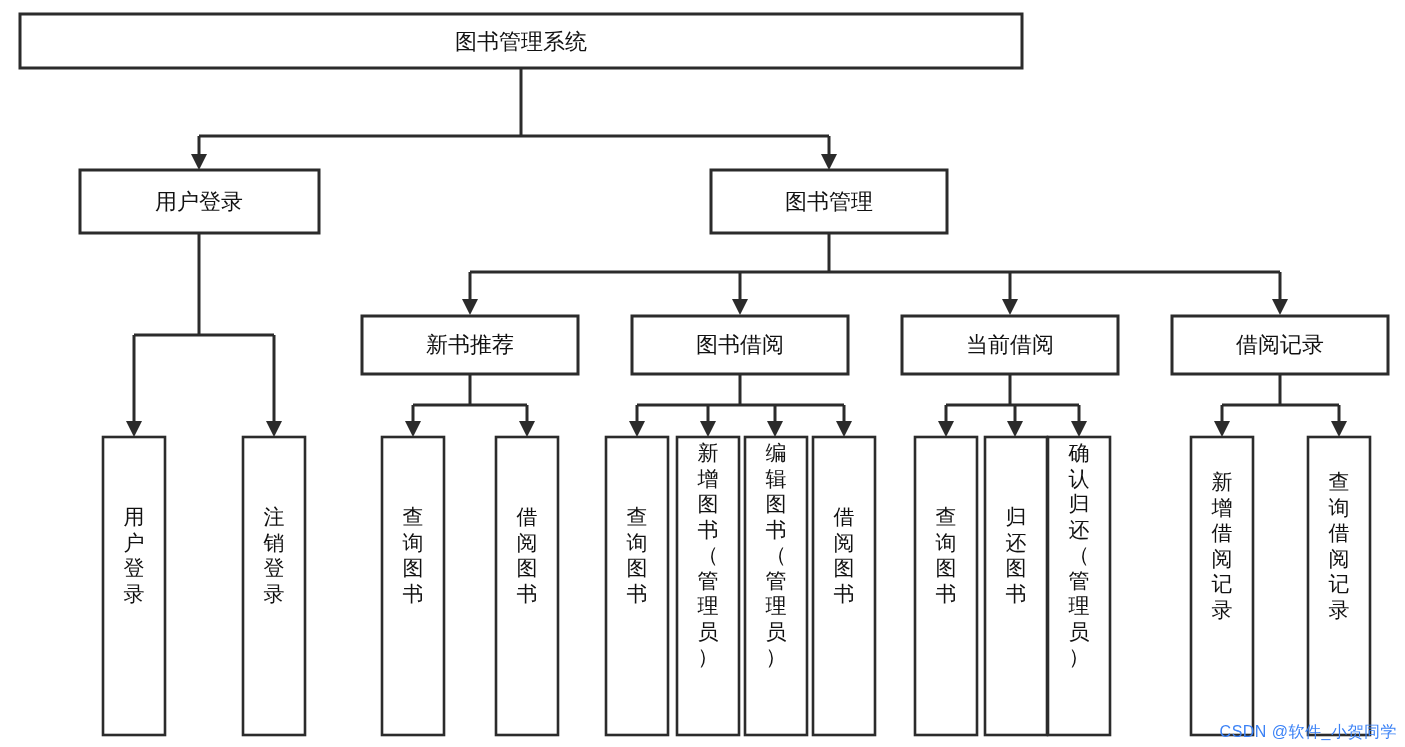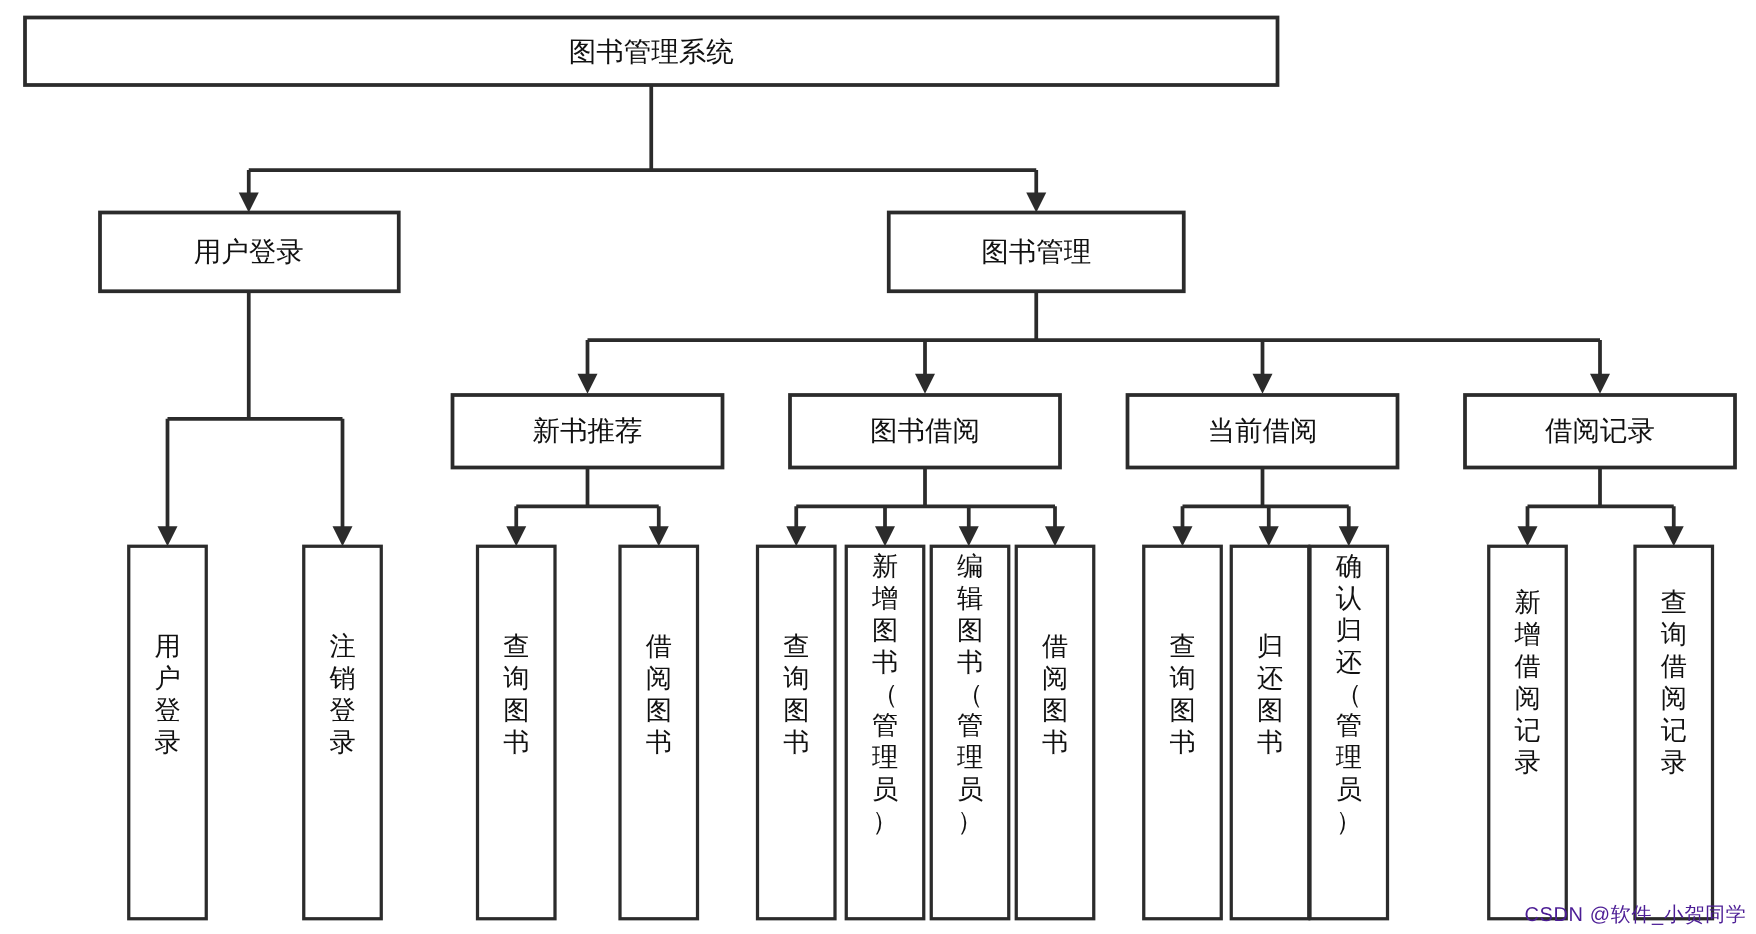--- a/index.html
+++ b/index.html
@@ -54,21 +54,21 @@
     font-size: 21px;
     fill: #111111;
     text-anchor: middle;
   }
   .watermark {
     position: absolute;
     right: 8px;
     bottom: 4px;
     font-family: "Liberation Sans", "DejaVu Sans", sans-serif;
     font-size: 16px;
-    color: #4c1d95;
+    color: #3b82f6;
     letter-spacing: 0.5px;
     white-space: nowrap;
     user-select: none;
   }
 </style>
 </head>
 <body>
 
 <div id="diagram-root">
 

